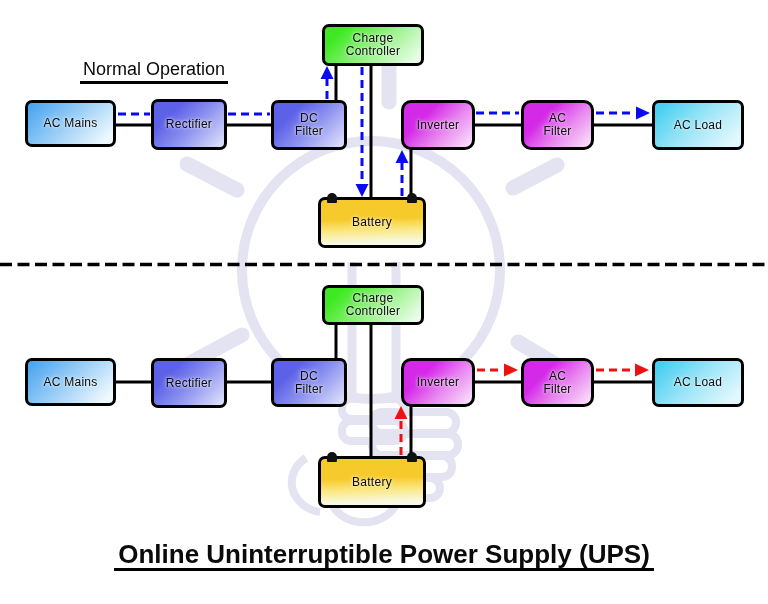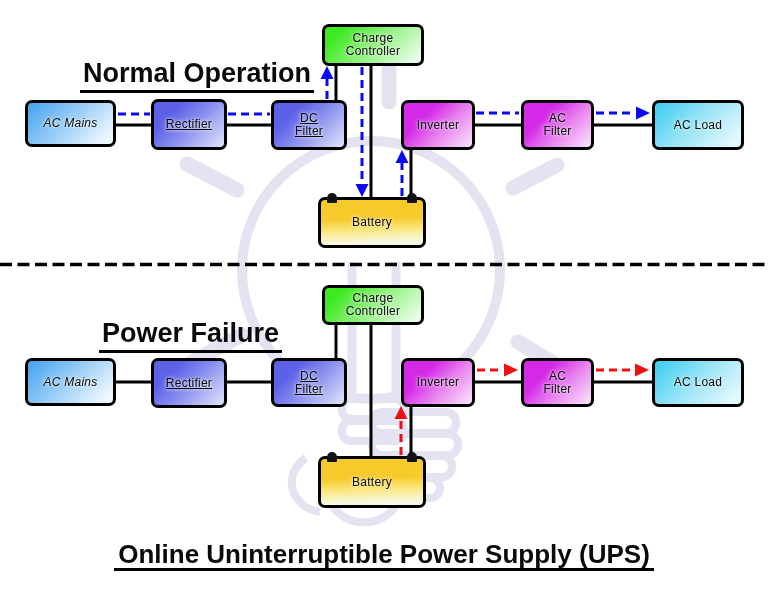--- a/index.html
+++ b/index.html
@@ -3,29 +3,29 @@
 <meta charset="utf-8">
 <style>
   html,body{margin:0;padding:0;background:#fff;}
   #stage{position:relative;width:768px;height:604px;background:#ffffff;overflow:hidden;
          font-family:"Liberation Sans",sans-serif;color:#0a0a0a;}
   #lines-layer{position:absolute;left:0;top:0;z-index:1;}
   .box{position:absolute;z-index:2;box-sizing:border-box;border:3px solid #000;border-radius:7px;
        display:flex;align-items:center;justify-content:center;text-align:center;
        font-size:12px;letter-spacing:0.25px;line-height:1.08;white-space:pre-line;
        text-shadow:0 0 3px rgba(255,255,255,.9),0 0 6px rgba(255,255,255,.55);}
-  .g-blue{background:linear-gradient(135deg,#4da6f0 5%,#9bcff7 48%,#edf7fe 90%);font-style:italic;}
-  .g-indigo{background:linear-gradient(135deg,#5d61e8 25%,#8b91ef 55%,#dbdefa 96%);text-decoration:underline;}
-  .g-magenta{background:linear-gradient(135deg,#d42ae8 30%,#e884ef 60%,#f8defa 96%);}
+  .g-blue{background:linear-gradient(135deg,#4da6f0 5%,#9bcff7 48%,#edf7fe 90%);}
+  .g-indigo{background:linear-gradient(135deg,#5d61e8 25%,#8b91ef 55%,#dbdefa 96%);}
+  .g-magenta{background:linear-gradient(135deg,#d42ae8 30%,#e884ef 60%,#f8defa 96%);border-radius:10px;}
   .g-cyan{background:linear-gradient(135deg,#49d0f1 8%,#9ce5f8 48%,#e2f8fd 90%);}
   .g-green{background:linear-gradient(135deg,#3fe922 15%,#93f281 52%,#ecfdec 95%);}
   .g-gold{background:linear-gradient(178deg,#f6ca2b 42%,#fbe77f 65%,#f7f9e6 92%);align-items:center;}
   .terminal{position:absolute;top:-7px;width:10px;height:10px;background:#111;border-radius:5px 5px 1px 1px;}
   .terminal.left{left:6px;} .terminal.right{right:6px;}
-  .section-title{position:absolute;z-index:2;font-weight:bold;font-size:27px;line-height:1;
+  .section-title{position:absolute;z-index:2;font-weight:normal;font-size:18px;line-height:1;
        padding:0 3px 2.5px 3px;border-bottom:3px solid #000;text-align:center;}
   #caption-row{position:absolute;z-index:2;left:0;right:0;top:541px;display:flex;justify-content:center;}
   #caption{font-weight:bold;font-size:26px;line-height:1;padding:0 4px 1px 4px;border-bottom:3px solid #000;}
 </style>
 </head>
 <body>
 
 <div id="stage">
 
   <svg id="lines-layer" width="768" height="604" viewBox="0 0 768 604">
@@ -112,21 +112,20 @@
 Filter</div>
   <div class="box g-cyan" style="left:652px;top:100px;width:92px;height:50px;">AC Load</div>
   <div class="box g-green" style="left:322px;top:24px;width:102px;height:42px;">Charge
 Controller</div>
   <div class="box g-gold" style="left:318px;top:197px;width:108px;height:51px;">
     <span class="terminal left"></span>
     <span class="terminal right"></span>
     <span>Battery</span>
   </div>
 
-  <div class="section-title" style="left:99px;top:320px;">Power Failure</div>
 
   <div class="box g-blue" style="left:25px;top:358px;width:91px;height:48px;">AC Mains</div>
   <div class="box g-indigo" style="left:151px;top:358px;width:76px;height:50px;">Rectifier</div>
   <div class="box g-indigo" style="left:271px;top:358px;width:76px;height:49px;">DC
 Filter</div>
   <div class="box g-magenta" style="left:401px;top:358px;width:74px;height:49px;">Inverter</div>
   <div class="box g-magenta" style="left:521px;top:358px;width:73px;height:49px;">AC
 Filter</div>
   <div class="box g-cyan" style="left:652px;top:358px;width:92px;height:49px;">AC Load</div>
   <div class="box g-green" style="left:322px;top:285px;width:102px;height:40px;">Charge

